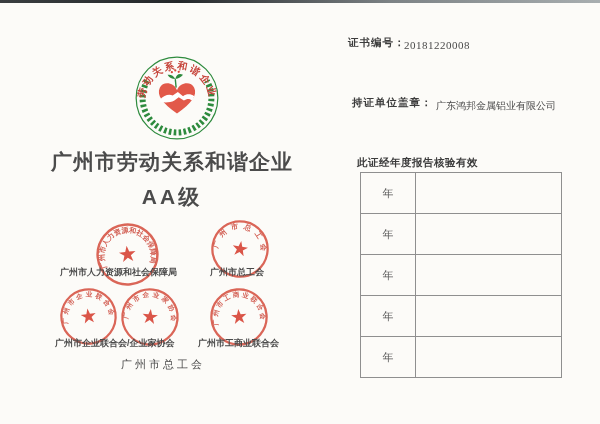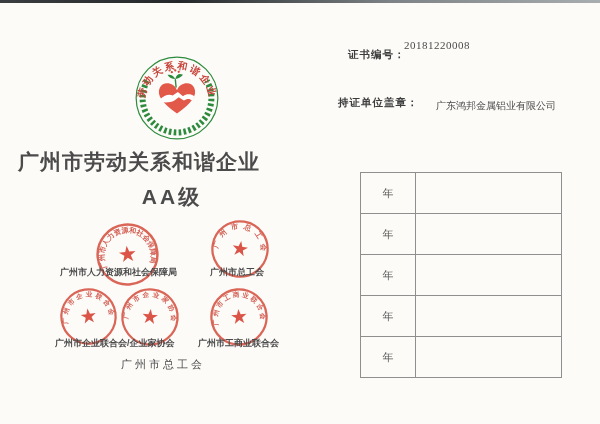--- a/index.html
+++ b/index.html
@@ -18,21 +18,21 @@
   .emb-wreath{fill:none; stroke:#2e8b3e; stroke-width:7; stroke-dasharray:3 2.7;}
   .emb-text{fill:#c6443a; font-size:11.5px; font-weight:bold; letter-spacing:2.5px;}
   .emb-text textPath{text-anchor:middle;}
   .emb-heart{fill:#e2594a;}
   .emb-hand{fill:#ffffff;}
   .emb-stem{stroke:#2e8b3e; stroke-width:1.6; fill:none;}
   .emb-leaf{fill:#2e8b3e;}
   .emb-berry{fill:#d8473a;}
 
   .title{
-    position:absolute; left:18px; top:148px; width:308px; text-align:left;
+    position:absolute; left:18px; top:148px; width:308px; text-align:center;
     font-size:21px; font-weight:600; color:#4b4b4b; letter-spacing:1px; white-space:nowrap;
   }
   .grade{
     position:absolute; left:18px; top:183px; width:308px; text-align:center;
     font-size:21px; font-weight:600; color:#4b4b4b; letter-spacing:3px;
   }
   .date{
     position:absolute; left:8px; top:357px; width:310px; text-align:center;
     font-size:11px; color:#4c4c4c; letter-spacing:3px;
   }
@@ -59,22 +59,22 @@
   .l1{left:60px;  top:266px;}
   .l2{left:210px; top:266px;}
   .l3{left:55px;  top:337px;}
   .l4{left:198px; top:337px;}
 
   
   .r-label{
     position:absolute; font-size:10.5px; font-weight:bold; color:#3c3c3c;
     letter-spacing:1px; white-space:nowrap;
   }
-  .certno-label{left:348px; top:48px;}
-  .holder-label{left:338px; top:96px;}
+  .certno-label{left:348px; top:36px;}
+  .holder-label{left:352px; top:96px;}
   .r-value{
     position:absolute; font-family:"Liberation Serif", serif; color:#4a4a4a;
     white-space:nowrap;
   }
   .certno-value{left:404px; top:39px; font-size:11px; letter-spacing:.5px;font-family:Liberation Serif, serif;}
   .holder-value{left:436px; top:99px; font-size:10px;}
   .note{left:357px; top:156px; letter-spacing:.5px;}
 
   .ytable{
     position:absolute; left:360px; top:172px; width:202px;
@@ -157,20 +157,21 @@
   <div class="seal-label l2">广州市总工会</div>
   <div class="seal-label l3">广州市企业联合会/企业家协会</div>
   <div class="seal-label l4">广州市工商业联合会</div>
 
   <div class="date">广州市总工会</div>
 
   <div class="r-label certno-label">证书编号：</div>
   <div class="r-value certno-value">20181220008</div>
   <div class="r-label holder-label">持证单位盖章：</div>
   <div class="r-value holder-value">广东鸿邦金属铝业有限公司</div>
+  <div class="r-label note">此证经年度报告核验有效</div>
 
   <table class="ytable">
     <tbody>
         <tr>
       <td class="ycell">年</td>
       <td class="rcell"></td>
     </tr>
     <tr>
       <td class="ycell">年</td>
       <td class="rcell"></td>

